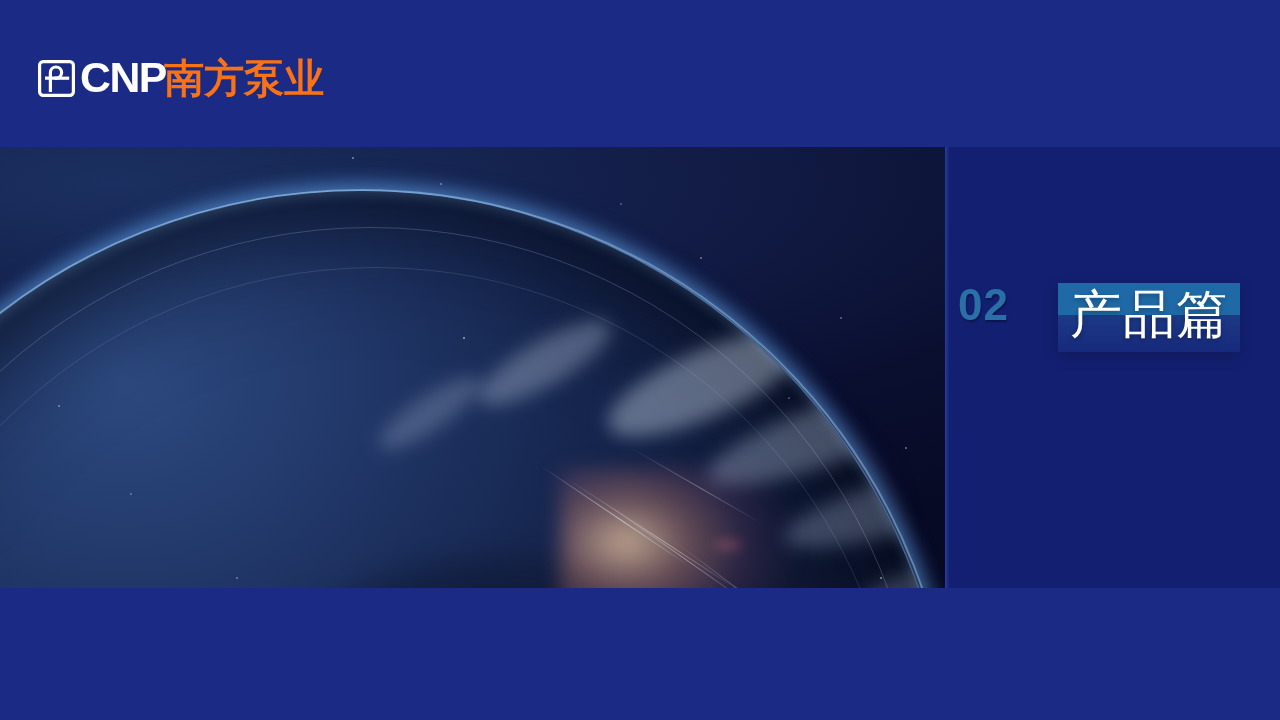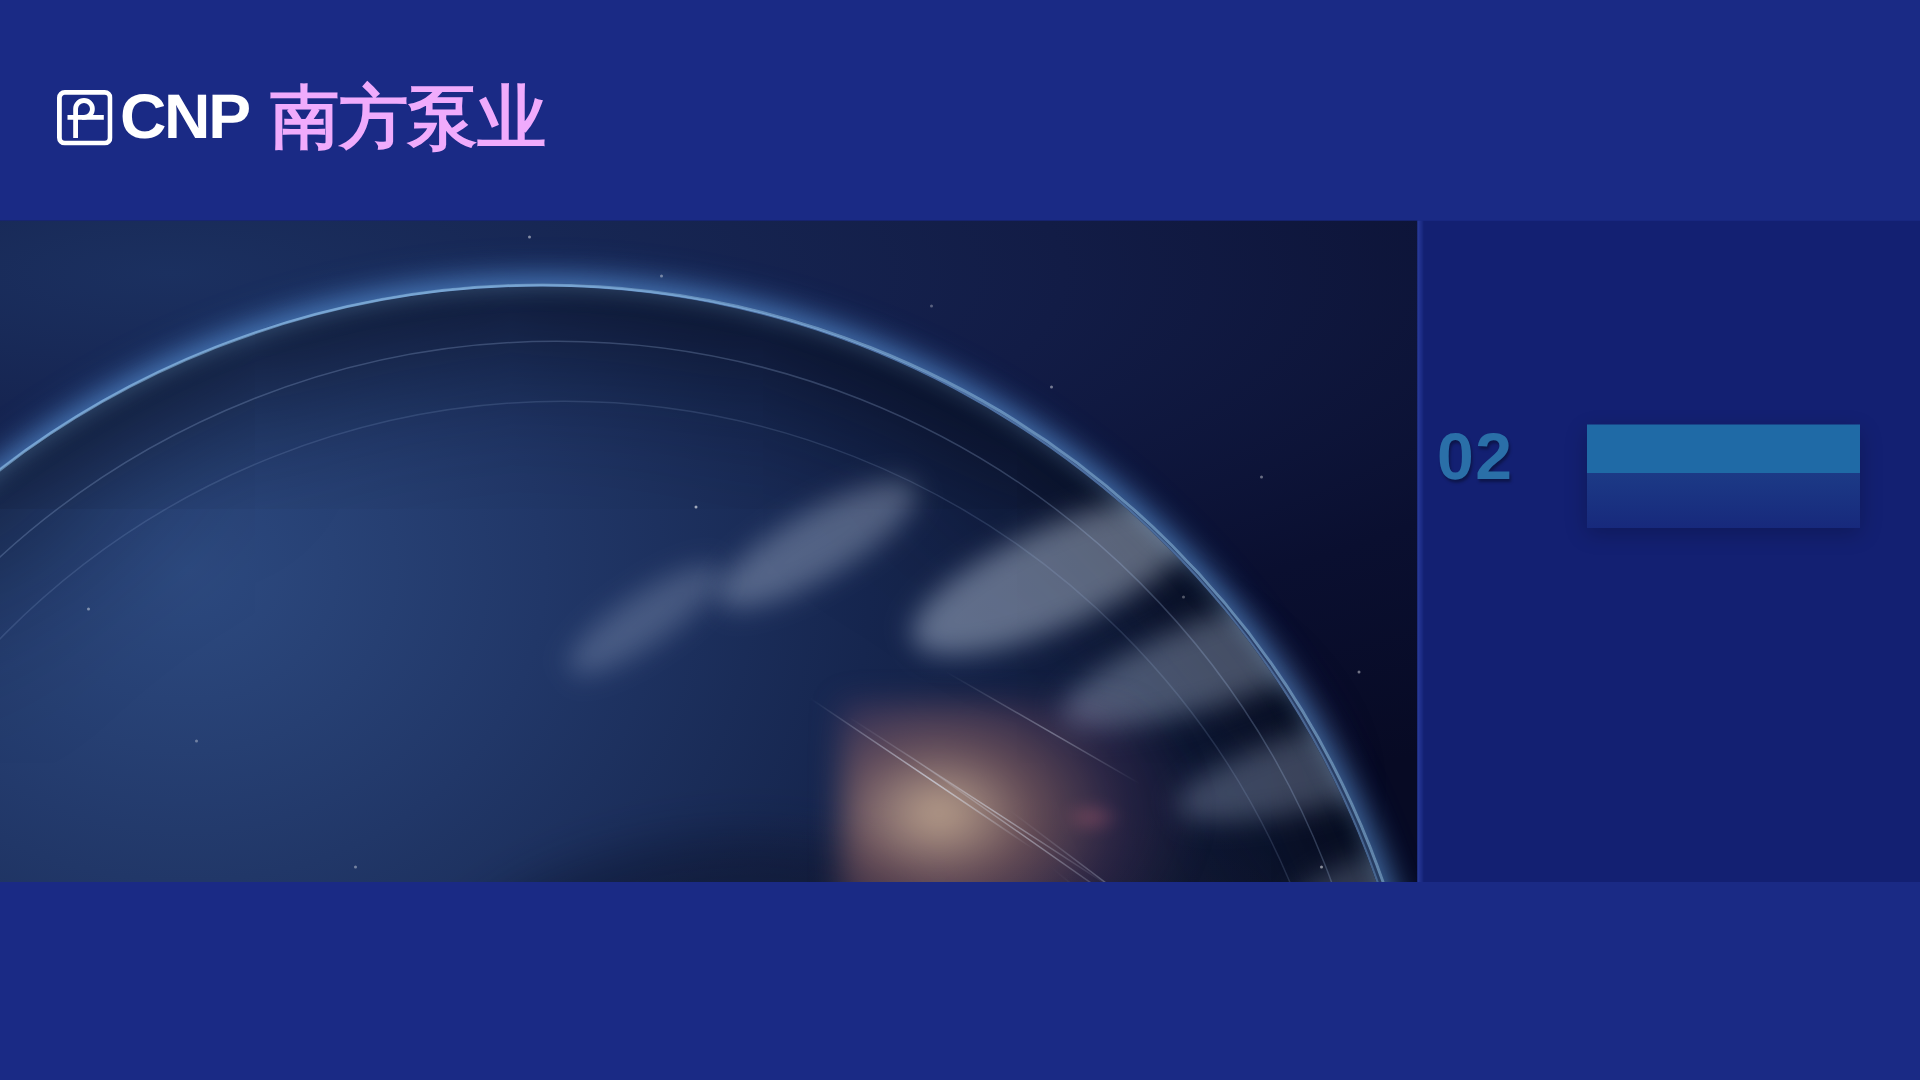--- a/index.html
+++ b/index.html
@@ -53,24 +53,23 @@
     font-size: 42px;
     letter-spacing: -1.5px;
     color: #ffffff;
     line-height: 1;
     transform: scaleX(1.02);
     transform-origin: left center;
   }
   .logo-cn {
     font-family: "DejaVu Sans", "Liberation Sans", sans-serif;
     font-weight: bold;
-    font-size: 46px;
-    color: #f0abfc;
+    font-size: 40px;
+    color: #f97316;
     line-height: 1;
-    margin-left: 16px;
     letter-spacing: 0px;
   }
 
   
   .image-panel {
     position: absolute;
     left: 0;
     top: 147px;
     width: 945px;
     height: 441px;
@@ -290,20 +289,21 @@
     <div class="star" style="left:620px; top:56px;  opacity:0.35;"></div>
     <div class="star" style="left:788px; top:250px; opacity:0.35;"></div>
   </div>
 
   <div class="right-dark"></div>
   <div class="panel-divider"></div>
 
   <div class="section-no">02</div>
 
   <div class="title-box"></div>
+  <div class="title-text">产品篇</div>
 
   <div class="header">
     <div class="logo">
       <span class="logo-mark">
         <svg width="37" height="37" viewBox="0 0 37 37" aria-hidden="true">
           <path d="M5.2 1.6 H31.8 A3.6 3.6 0 0 1 35.4 5.2 V31.8 A3.6 3.6 0 0 1 31.8 35.4 H5.2 A3.6 3.6 0 0 1 1.6 31.8 V5.2 A3.6 3.6 0 0 1 5.2 1.6 Z" fill="none" stroke="#ffffff" stroke-width="3.2"></path>
           <path d="M12.4 30.4 V12.6 A5.6 5.6 0 0 1 18 7.0 A5.6 5.6 0 0 1 18 18.2 H8.6" fill="none" stroke="#ffffff" stroke-width="3.2" stroke-linecap="square"></path>
           <path d="M18.2 18.2 H29.6" fill="none" stroke="#ffffff" stroke-width="3.2" stroke-linecap="square"></path>
         </svg>
       </span>

